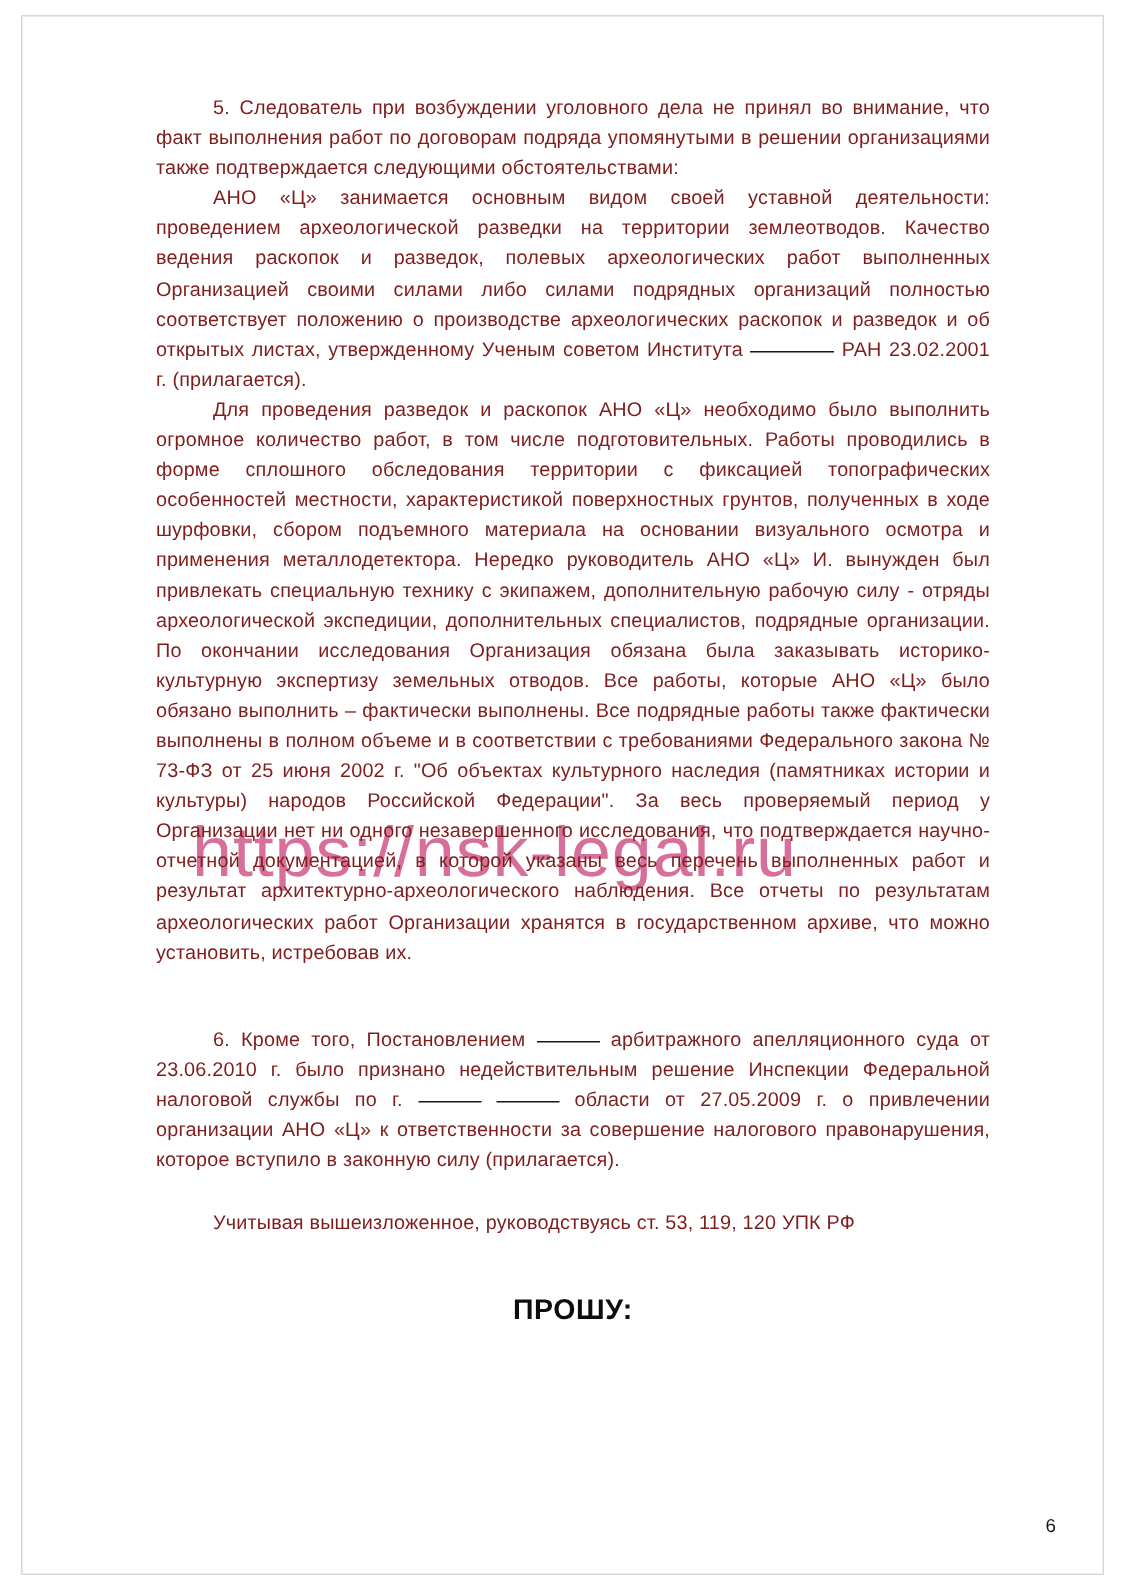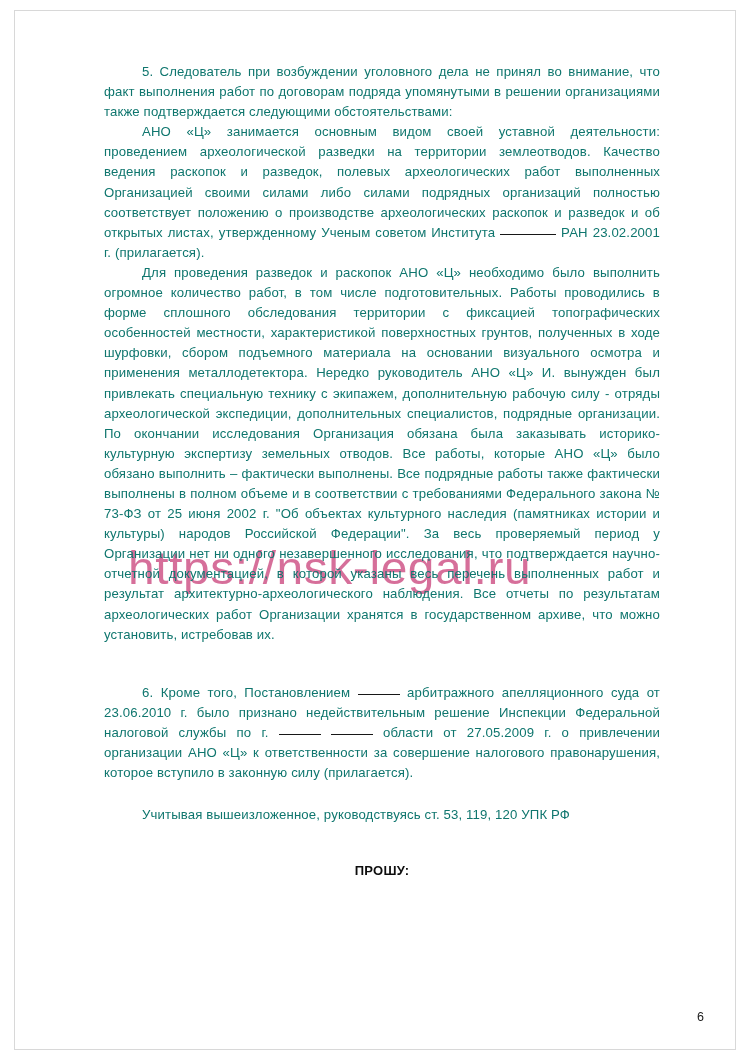--- a/index.html
+++ b/index.html
@@ -32,21 +32,21 @@
     position: absolute;
     left: 104px;
     top: 62px;
     width: 556px;
     z-index: 3;
   }
   .para {
     margin: 0;
     font-size: 13.2px;
     line-height: 20.1px;
-    color: #0f766e;
+    color: #7f1d1d;
     text-align: justify;
     text-justify: inter-word;
     hyphens: none;
     letter-spacing: 0.01em;
   }
   .para.indent {
     text-indent: 38px;
   }
   .gap-md { height: 22px; }
   .gap-lg { height: 38px; }
@@ -60,21 +60,21 @@
     top: -2px;
   }
   .bl-s  { width: 42px; }
   .bl-m  { width: 56px; }
   .bl-xl { width: 120px; }
   .bl-xxl{ width: 154px; }
 
   .prosu {
     margin: 0;
     text-align: center;
-    font-size: 13px;
+    font-size: 19px;
     font-weight: bold;
     color: #0d0d0d;
     letter-spacing: 0.02em;
   }
 
   .line-plain {
     margin: 0;
     font-size: 13.2px;
     line-height: 20.1px;
     color: #121212;

